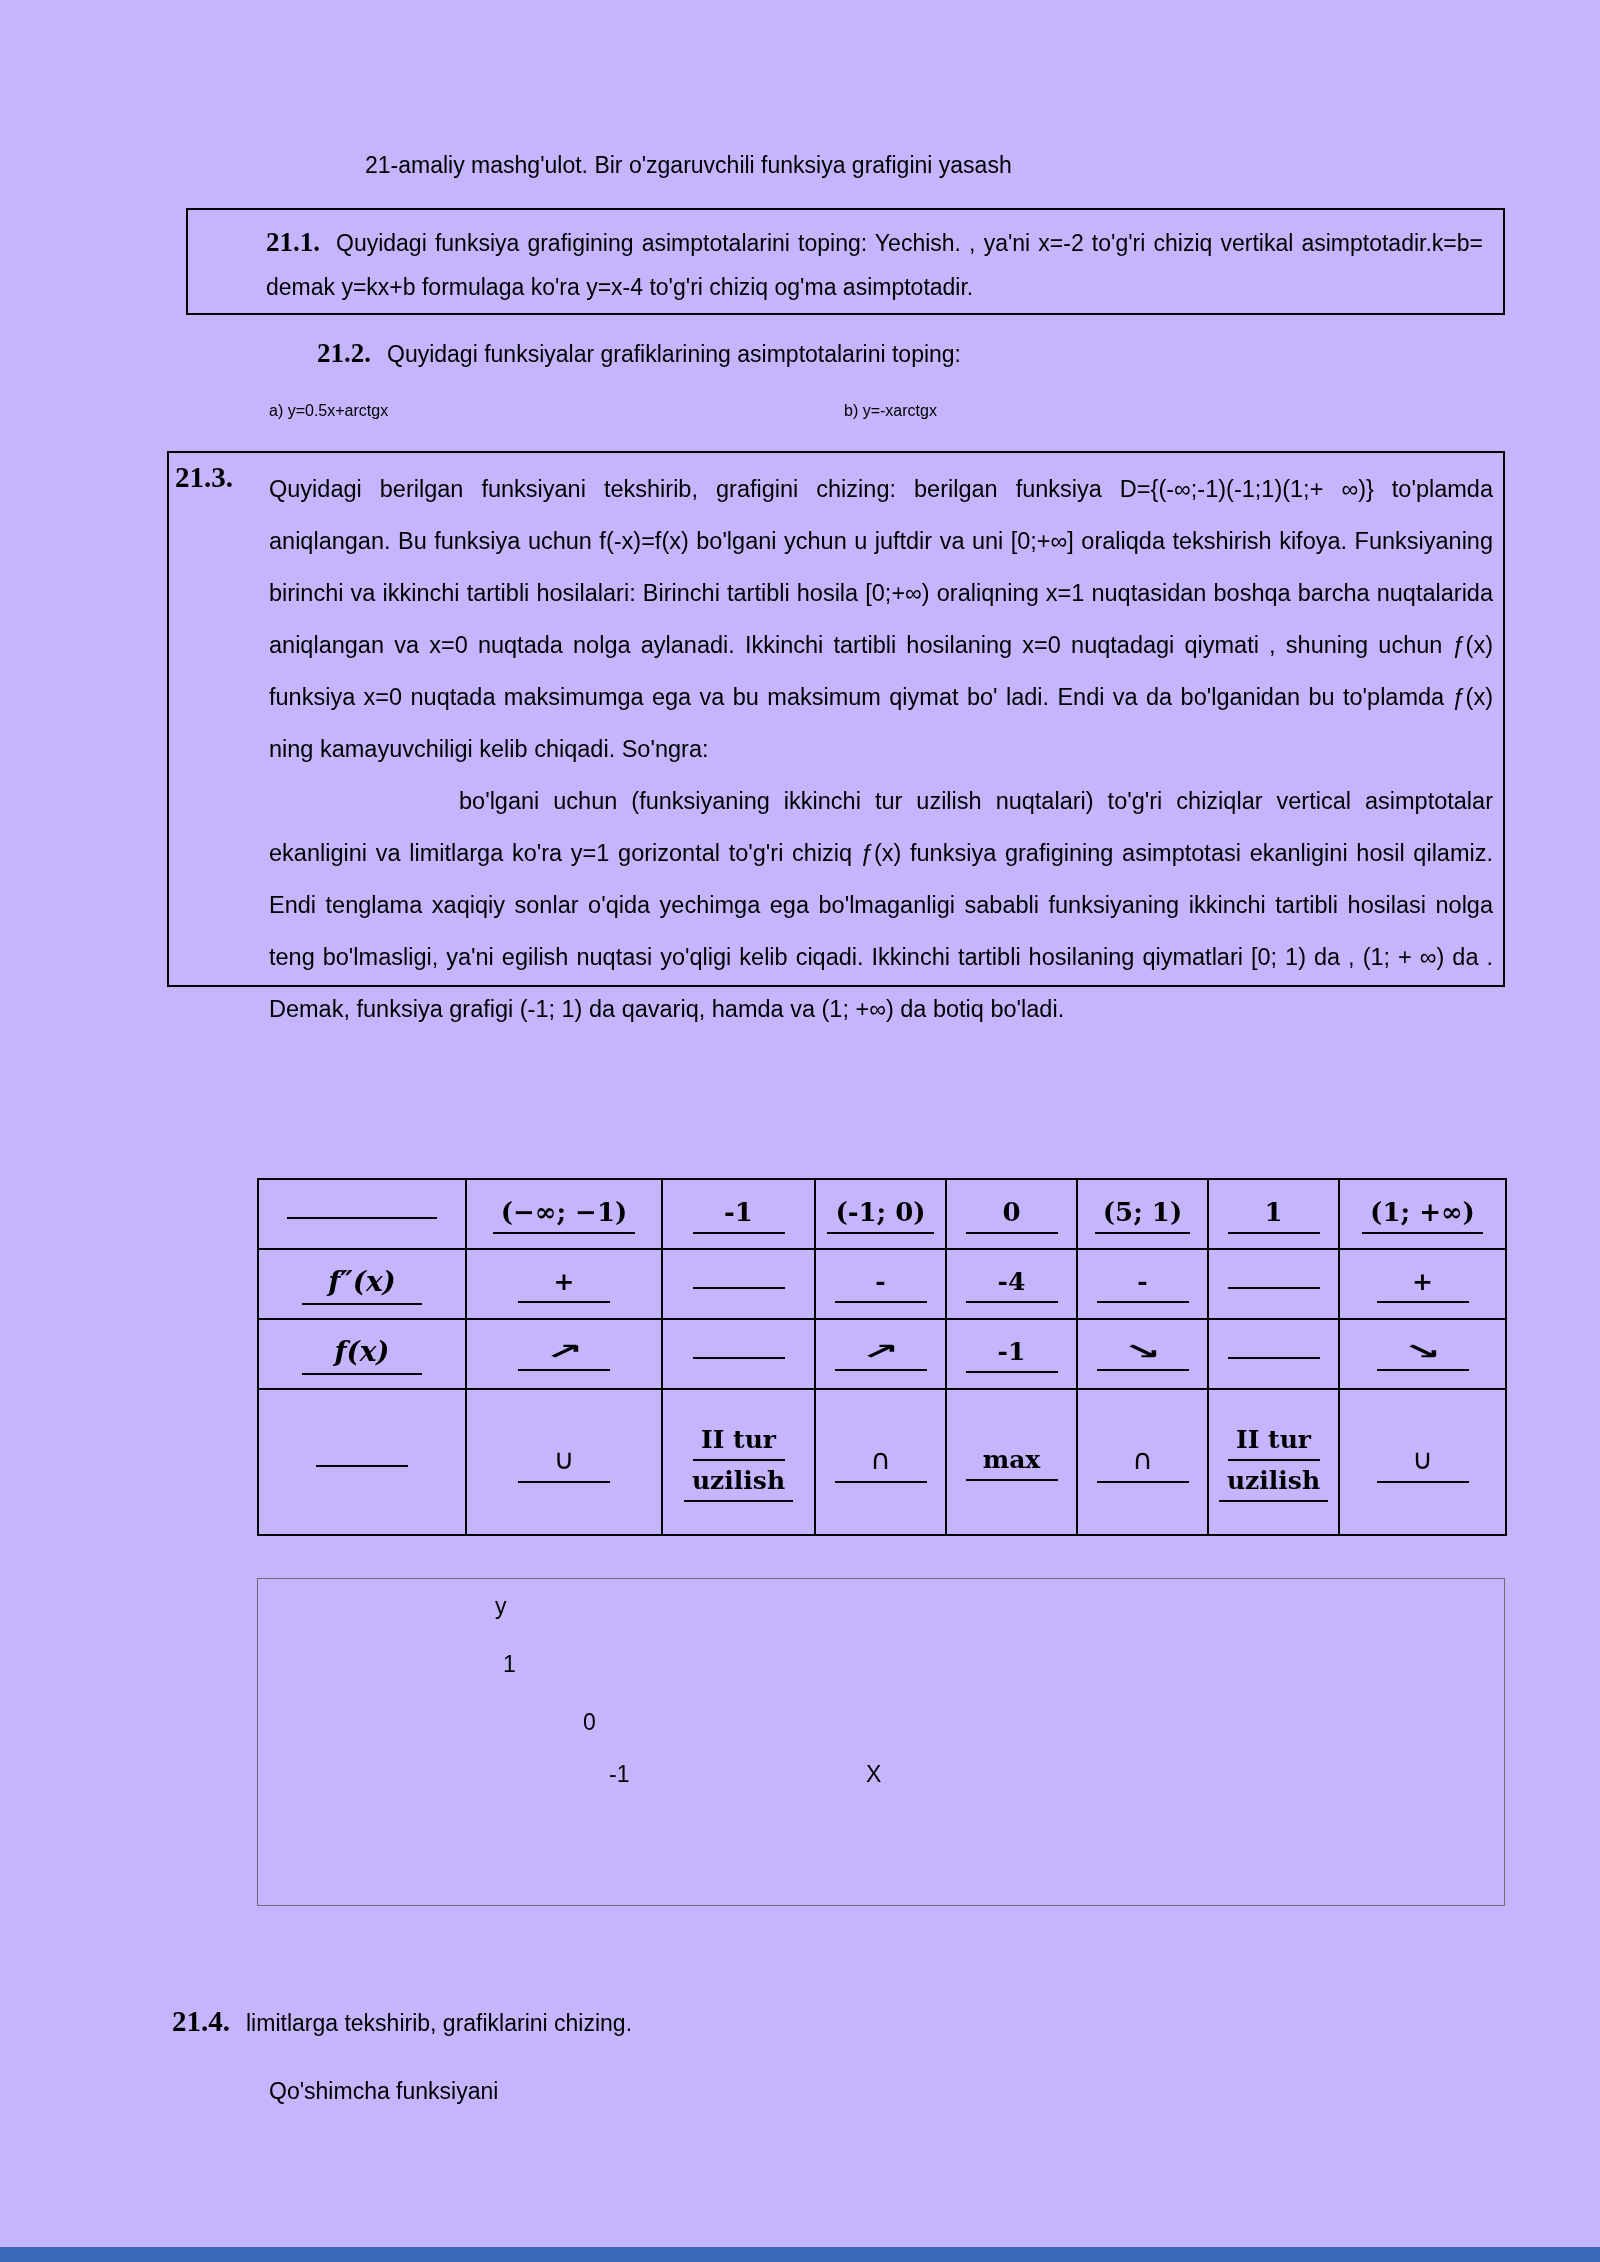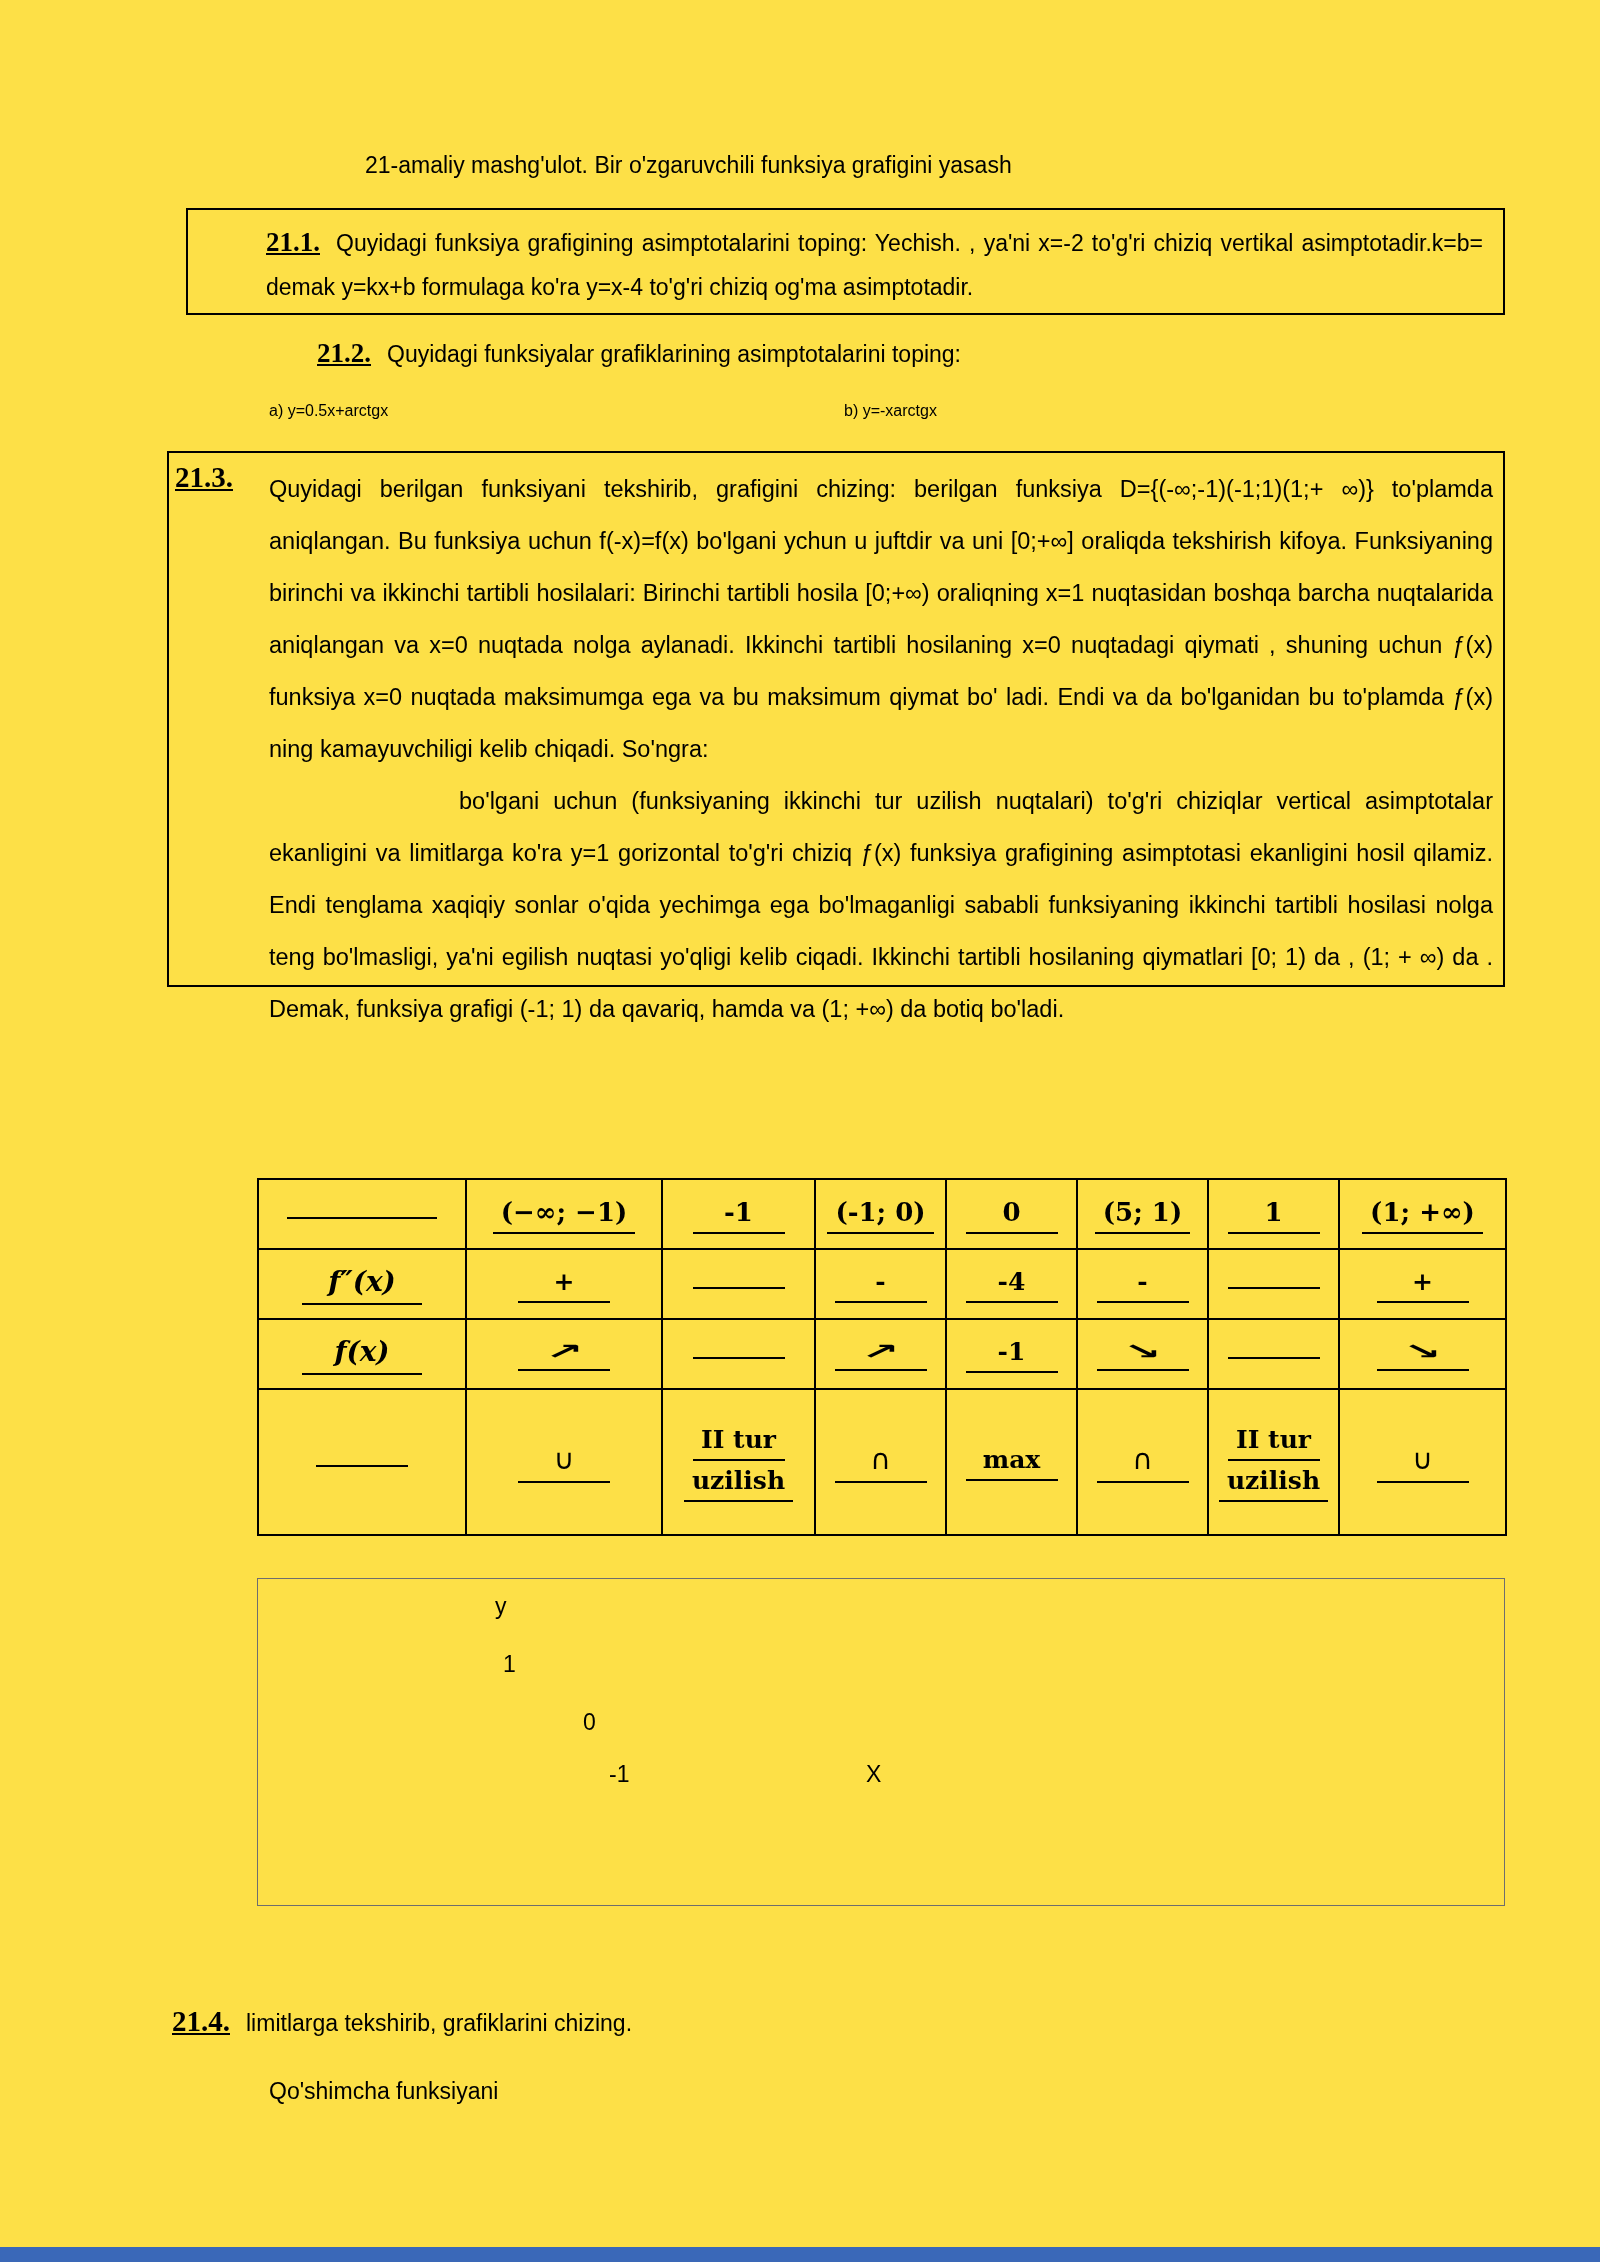--- a/index.html
+++ b/index.html
@@ -1,22 +1,22 @@
 <!DOCTYPE html>
 <html><head>
 <meta charset="utf-8">
 <style>
   html,body{margin:0;padding:0;background:#ffffff;}
   .page{
-    position:relative;width:1600px;height:2262px;background:#fde047;
+    position:relative;width:1600px;height:2262px;background:#c4b5fd;
     font-family:"Liberation Sans",sans-serif;color:#000;overflow:hidden;
   }
   .abs{position:absolute;}
   .title{left:365px;top:152px;font-size:23px;}
-  .secnum{font-family:"Liberation Serif",serif;font-weight:bold;font-size:27px;margin-right:16px;text-decoration:underline;}
+  .secnum{font-family:"Liberation Serif",serif;font-weight:bold;font-size:27px;margin-right:16px;}
   .secnum.big{font-size:29px;}
   .box211{
     left:186px;top:208px;width:1319px;height:107px;border:2px solid #000;
     box-sizing:border-box;padding:10px 20px 0 78px;font-size:23px;line-height:44px;text-align:justify;
   }
   .line212{left:317px;top:338px;font-size:23px;}
   .lineab{top:402px;font-size:16px;}
   .item-a{left:269px;}
   .item-b{left:844px;}
   .box213{

